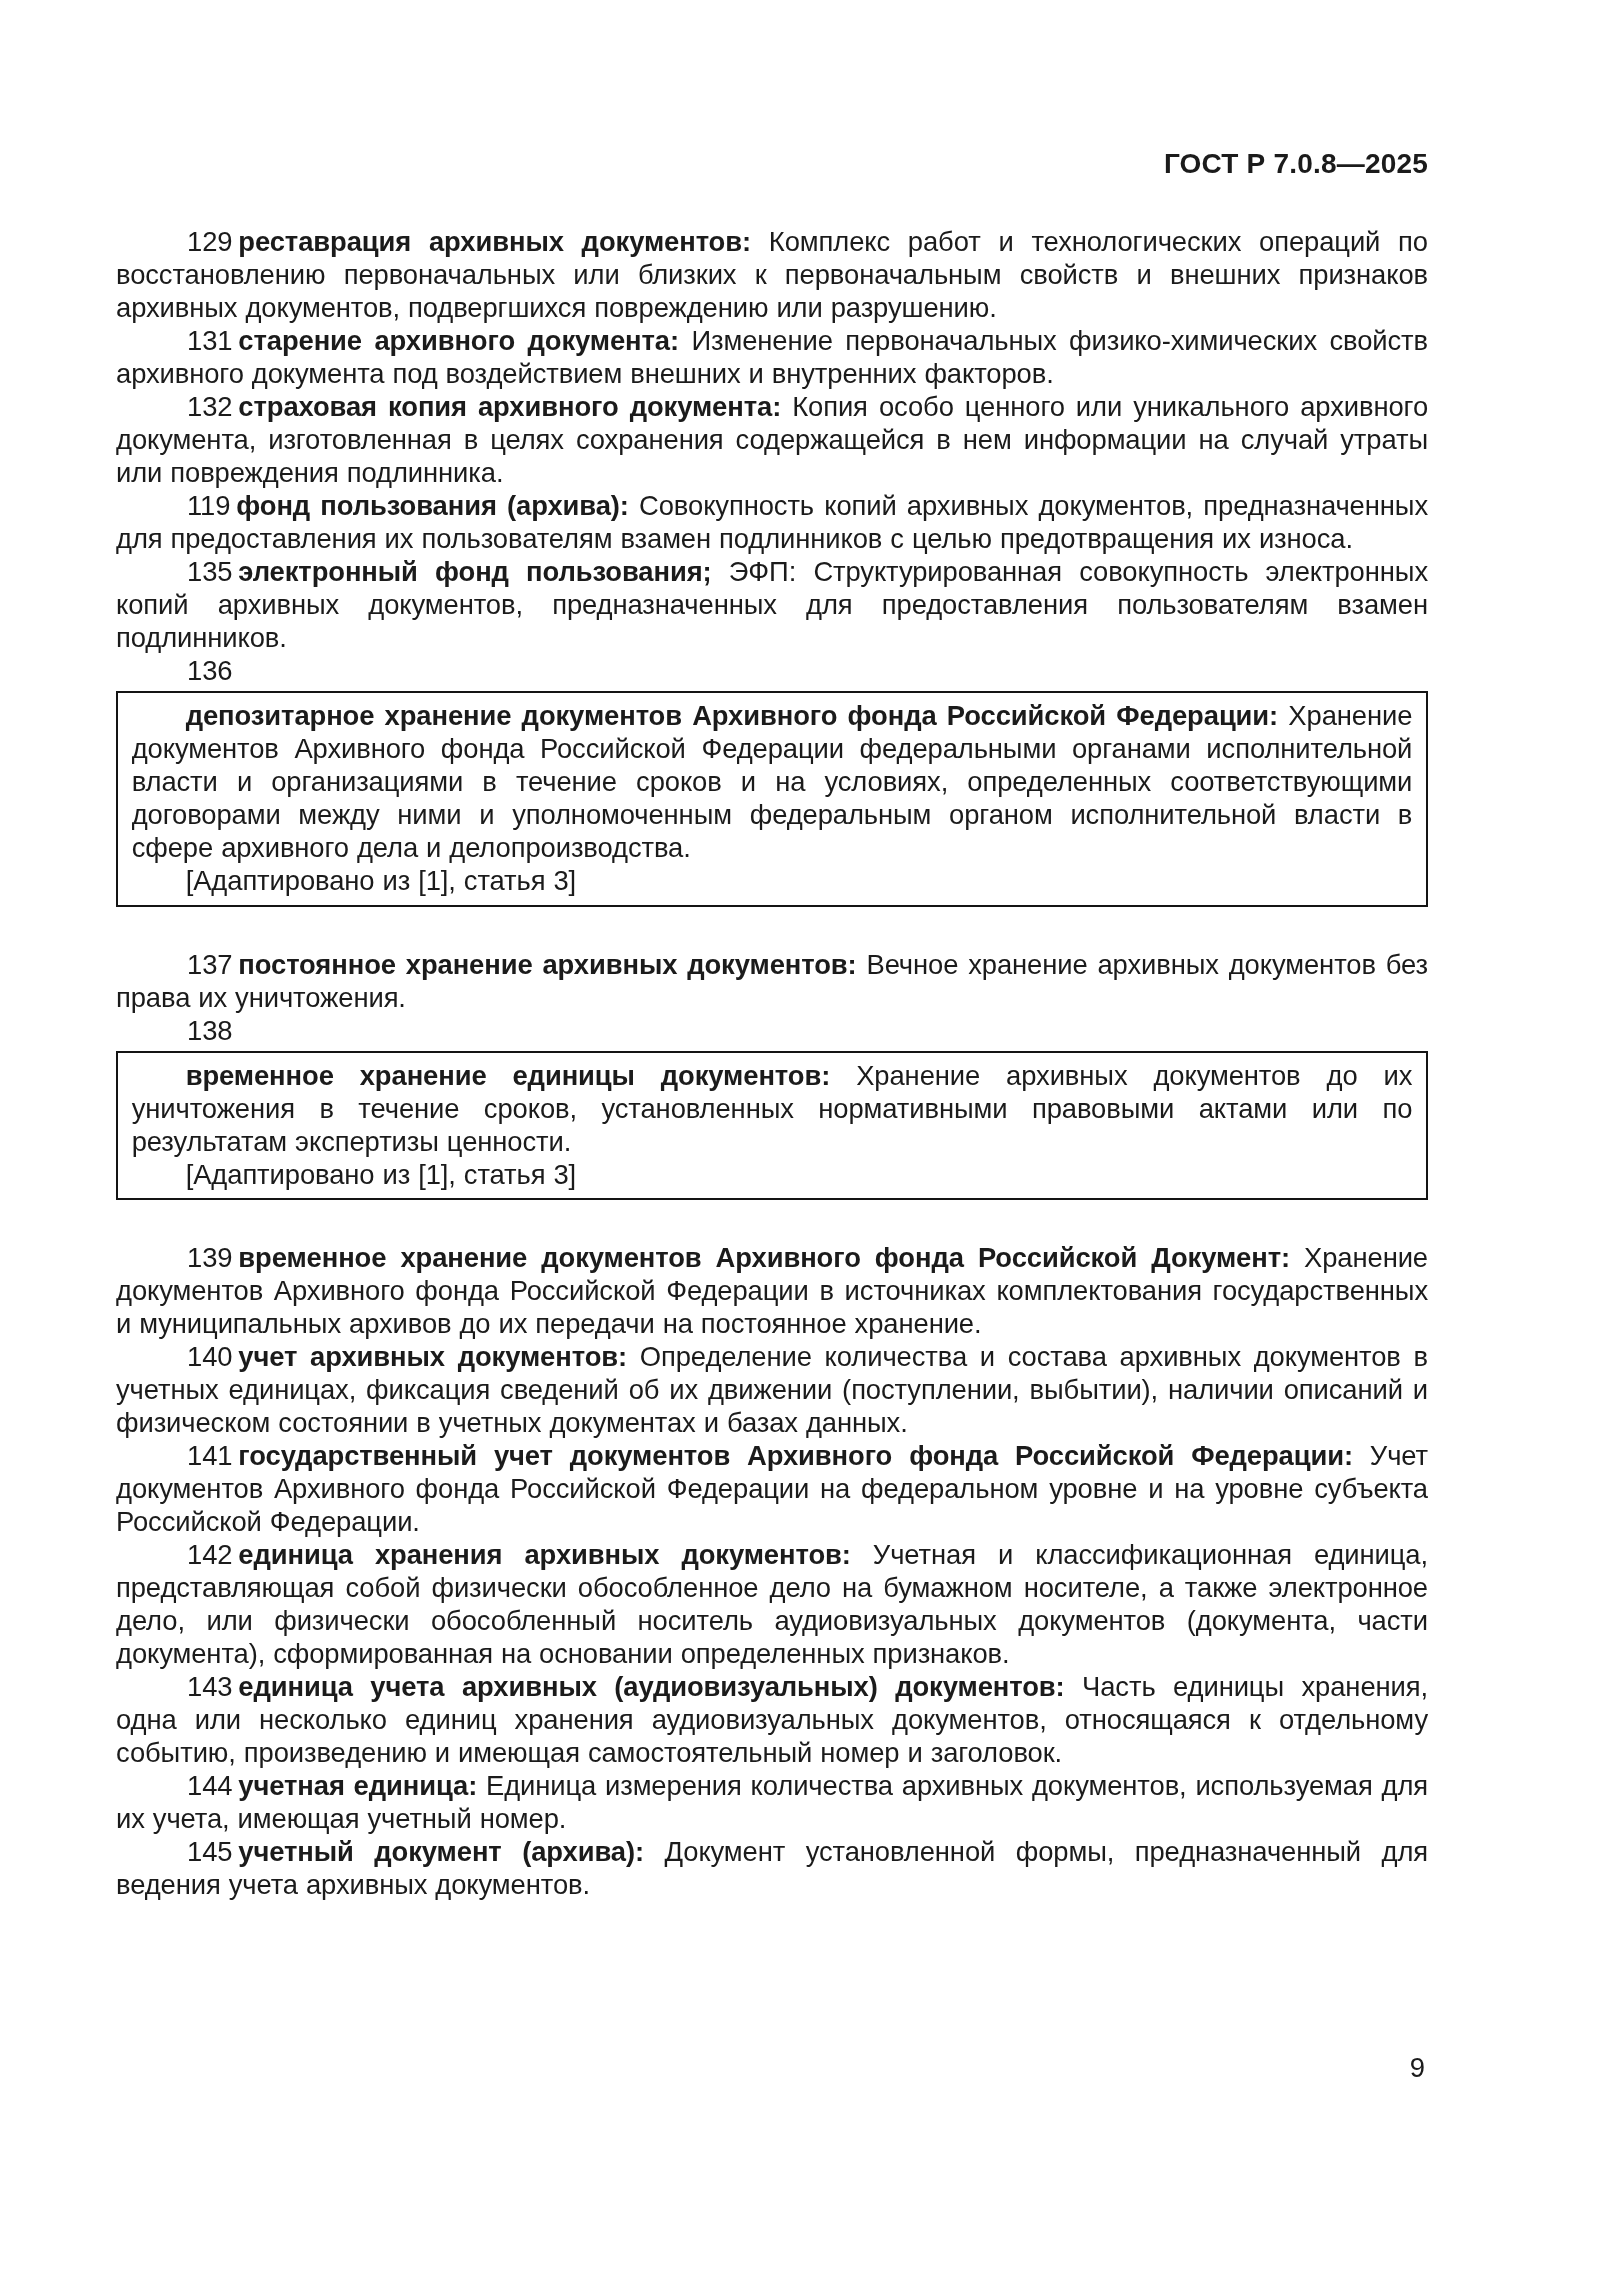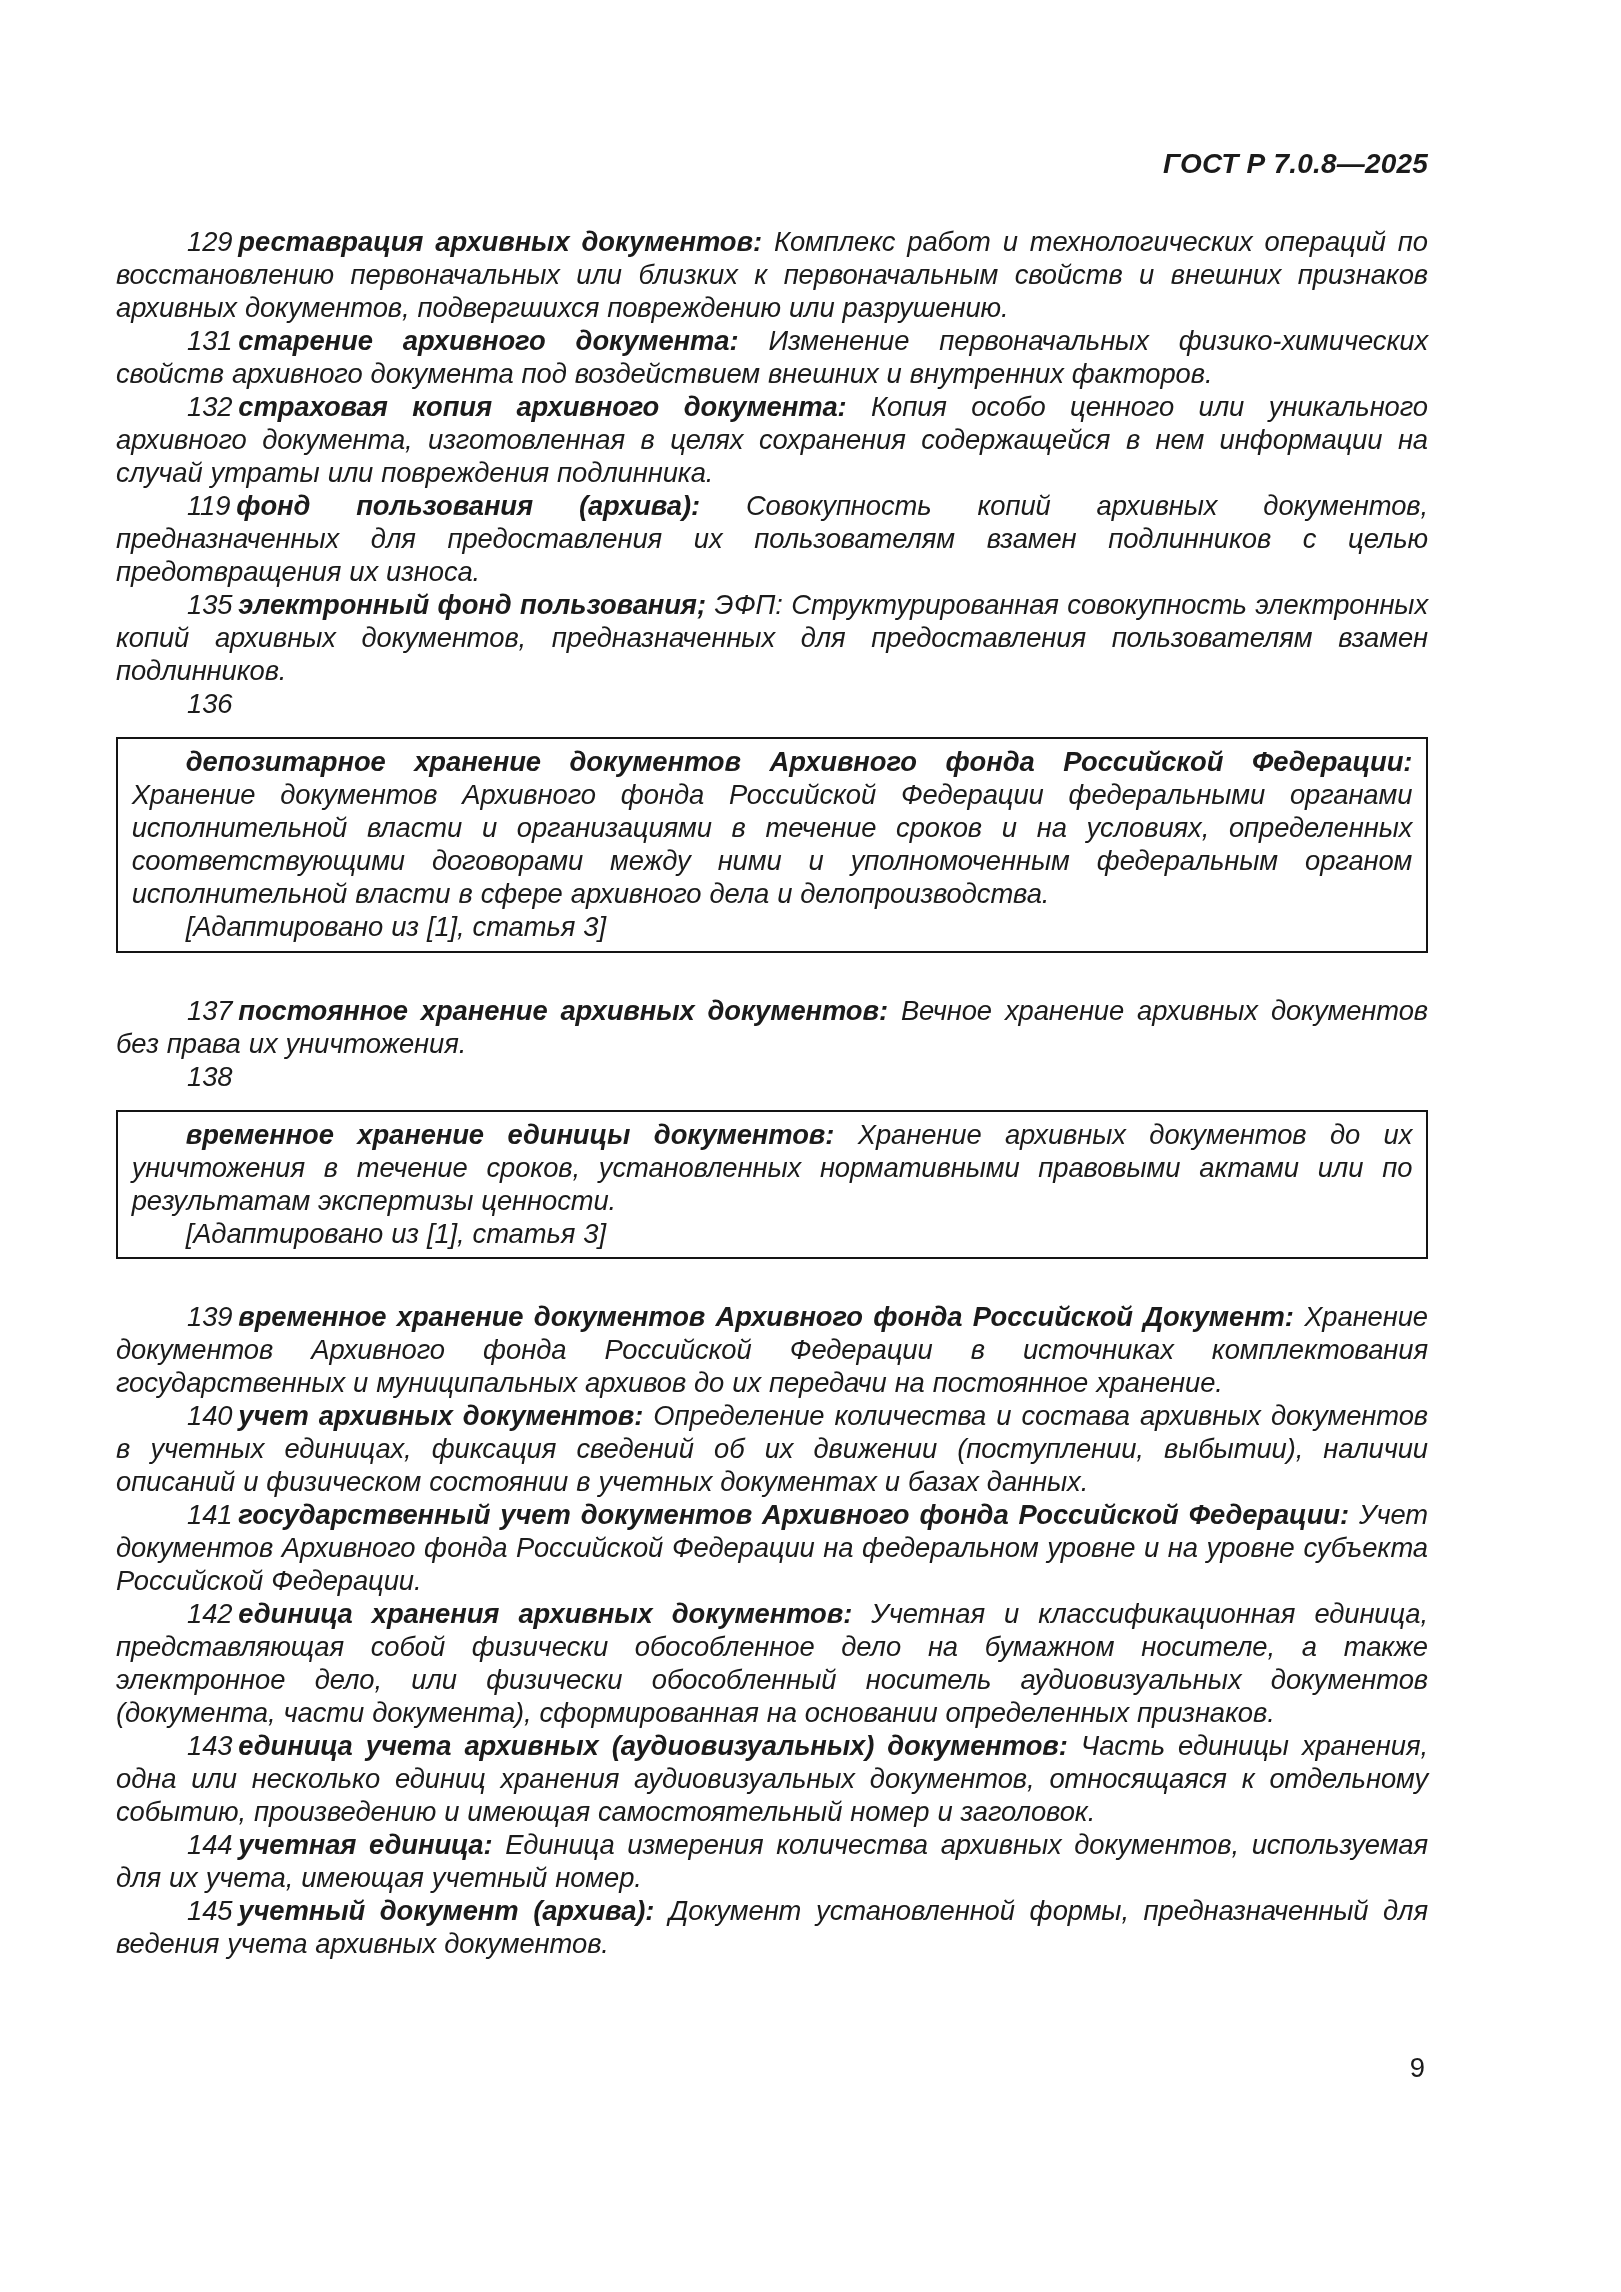--- a/index.html
+++ b/index.html
@@ -15,21 +15,20 @@
     background: #ffffff;
     color: #1b1b1b;
     font-family: "Liberation Sans", "DejaVu Sans", sans-serif;
     overflow: hidden;
   }
   .content {
     position: absolute;
     left: 116px;
     top: 147px;
     width: 1312px;
-    font-style: italic;
   }
   .doc-header {
     text-align: right;
     font-weight: bold;
     font-size: 28px;
     line-height: 33px;
     letter-spacing: 0.2px;
     margin: 0 0 45px 0;
   }
   .body-text p.para {
@@ -39,21 +38,21 @@
     text-align: justify;
     text-indent: 71px;
     letter-spacing: -0.1px;
     word-spacing: 0.5px;
   }
   .bold { font-weight: bold; }
   .num { margin-right: 5.9px; }
   .termbox {
     border: 2.9px solid #141414;
     padding: 5.9px 13.7px 7.8px 13.7px;
-    margin: 17px 0 41px 0;
+    margin: 4px 0 41px 0;
   }
   .termbox p.para { text-indent: 54px; }
   .termbox p.citation { text-align: left; }
   .page-number {
     position: absolute;
     top: 2052px;
     right: 196px;
     font-size: 27.4px;
     line-height: 32px;
   }

